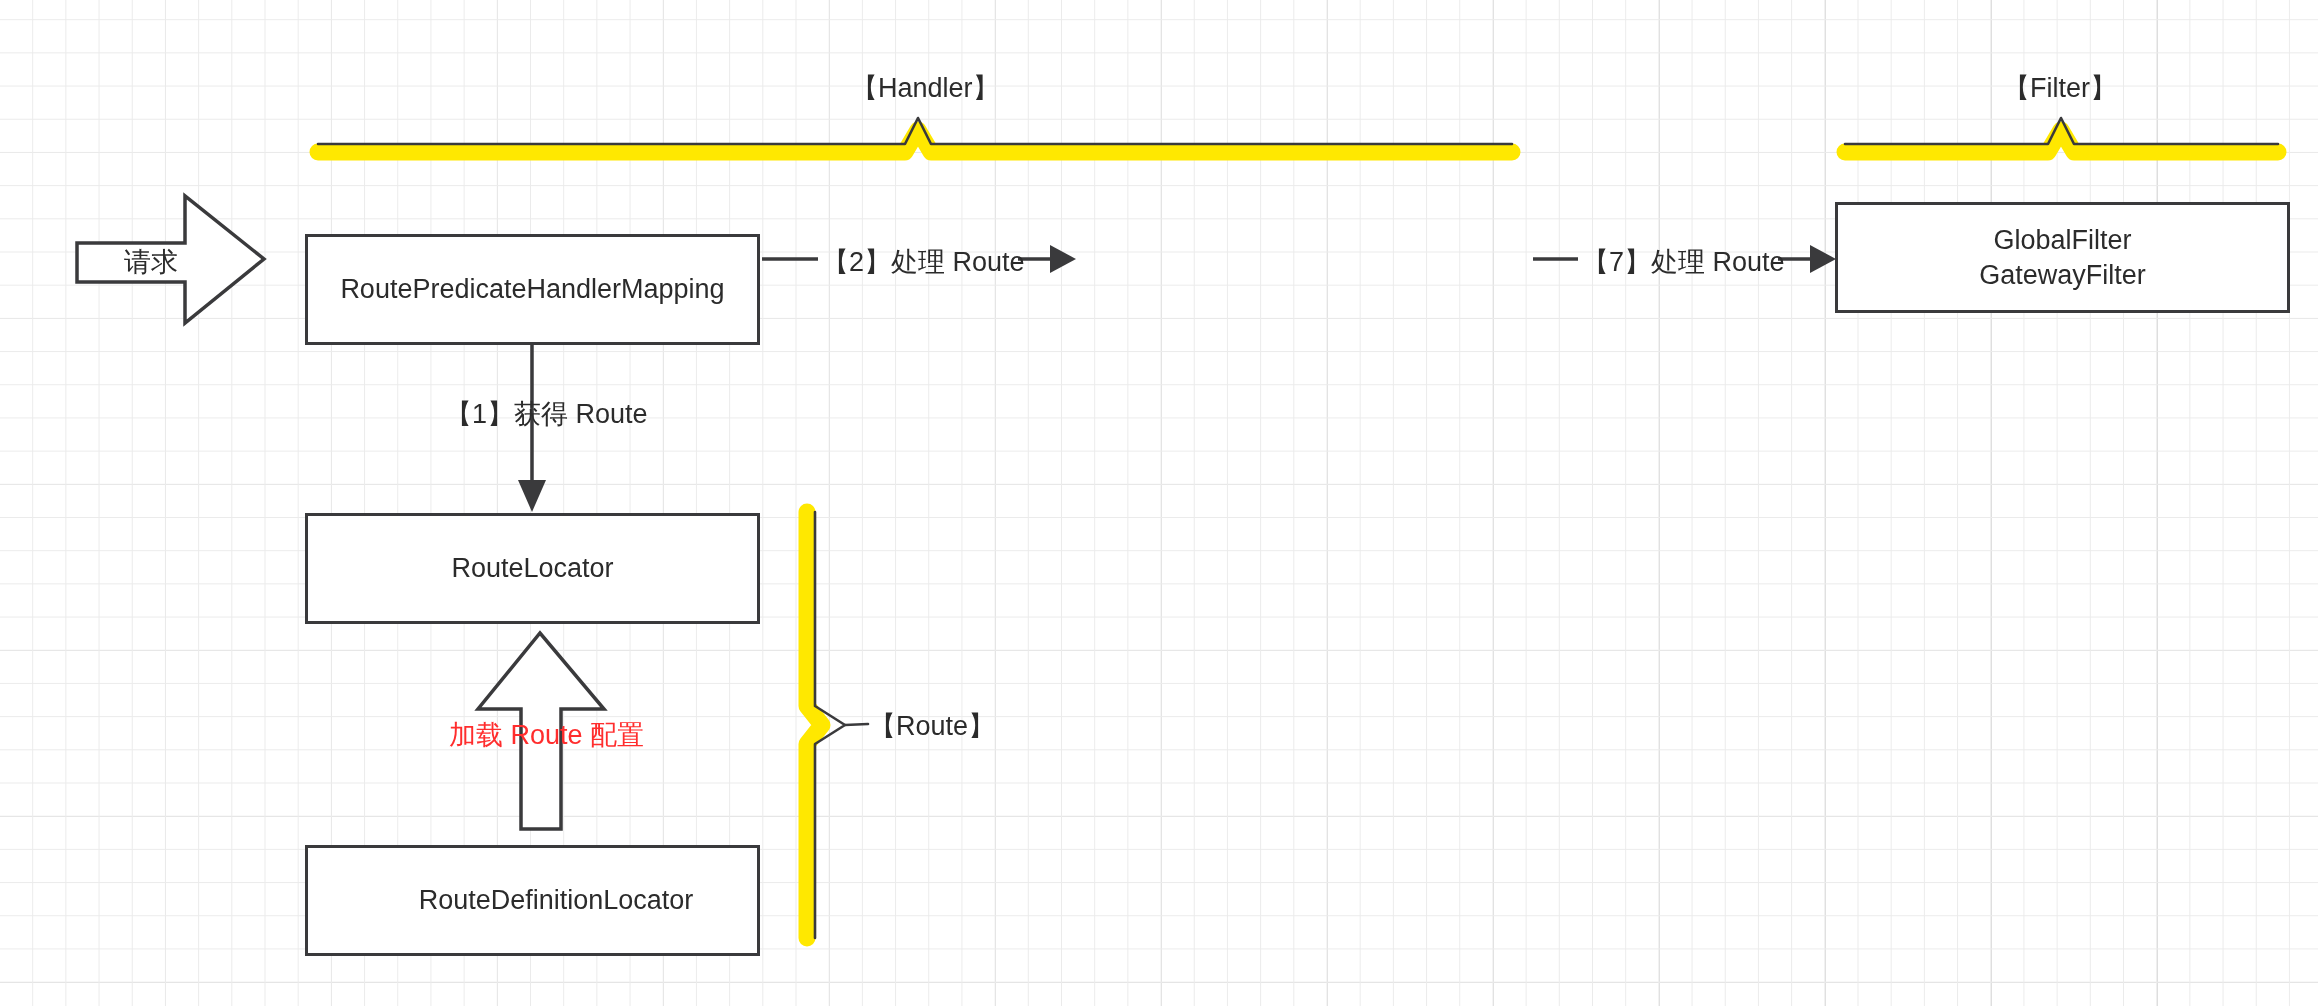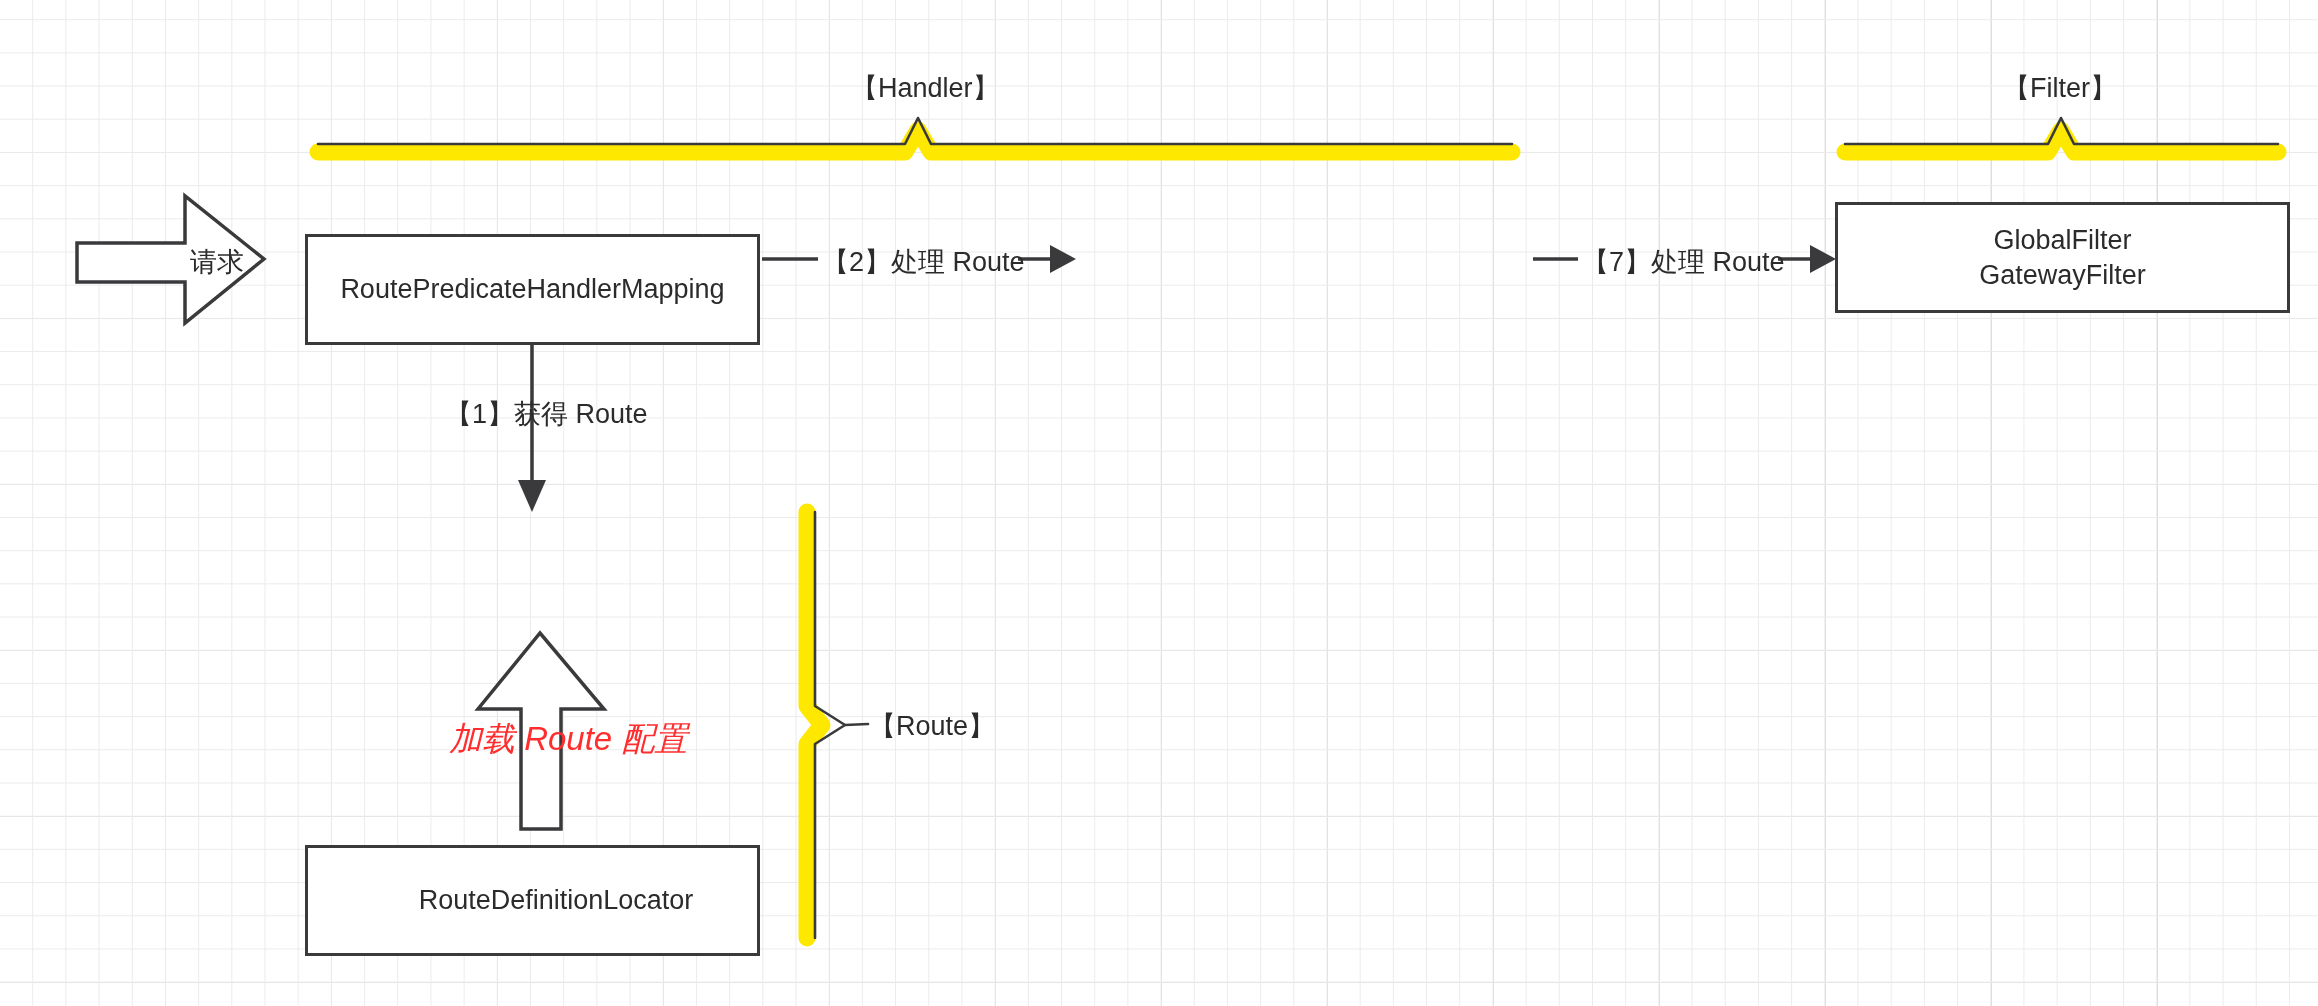--- a/index.html
+++ b/index.html
@@ -42,23 +42,22 @@
   }
   .label {
     position: absolute;
     color: #2b2b2b;
     font-size: 27px;
     white-space: nowrap;
   }
   .label-red {
     position: absolute;
     color: #ff2d2d;
-    font-size: 33px;
+    font-size: 27px;
     white-space: nowrap;
-    font-style: italic;
   }
   .svg-layer {
     position: absolute;
     left: 0;
     top: 0;
     width: 2318px;
     height: 1006px;
     overflow: visible;
     pointer-events: none;
   }
@@ -158,24 +157,25 @@
                L 561 829 Z"></path>
     </g>
   </svg>
 
   <div class="node" style="left:305px; top:202px; width:455px; height:111px;margin-top:32px;">RoutePredicateHandlerMapping</div>
 
 
   <div class="node" style="left:1835px; top:202px; width:455px; height:111px;">GlobalFilter
 GatewayFilter</div>
 
+  <div class="node" style="left:305px; top:513px; width:455px; height:111px;">RouteLocator</div>
 
   <div class="node" style="left:305px; top:845px; width:455px; height:111px;padding-left:47px;">RouteDefinitionLocator</div>
 
-  <div class="label" style="left:134px; top:244px; width:110px; text-align:right;">请求</div>
+  <div class="label" style="left:124px; top:244px; width:110px; text-align:left;">请求</div>
 
   <div class="label" style="left:822px; top:244px;">【2】处理 Route</div>
 
   <div class="label" style="left:1582px; top:244px;">【7】处理 Route</div>
 
   <div class="label" style="left:445px; top:396px;">【1】获得 Route</div>
 
   <div class="label-red" style="left:449px; top:717px;">加载 Route 配置</div>
 
   <div class="label" style="left:851px; top:70px;">【Handler】</div>

